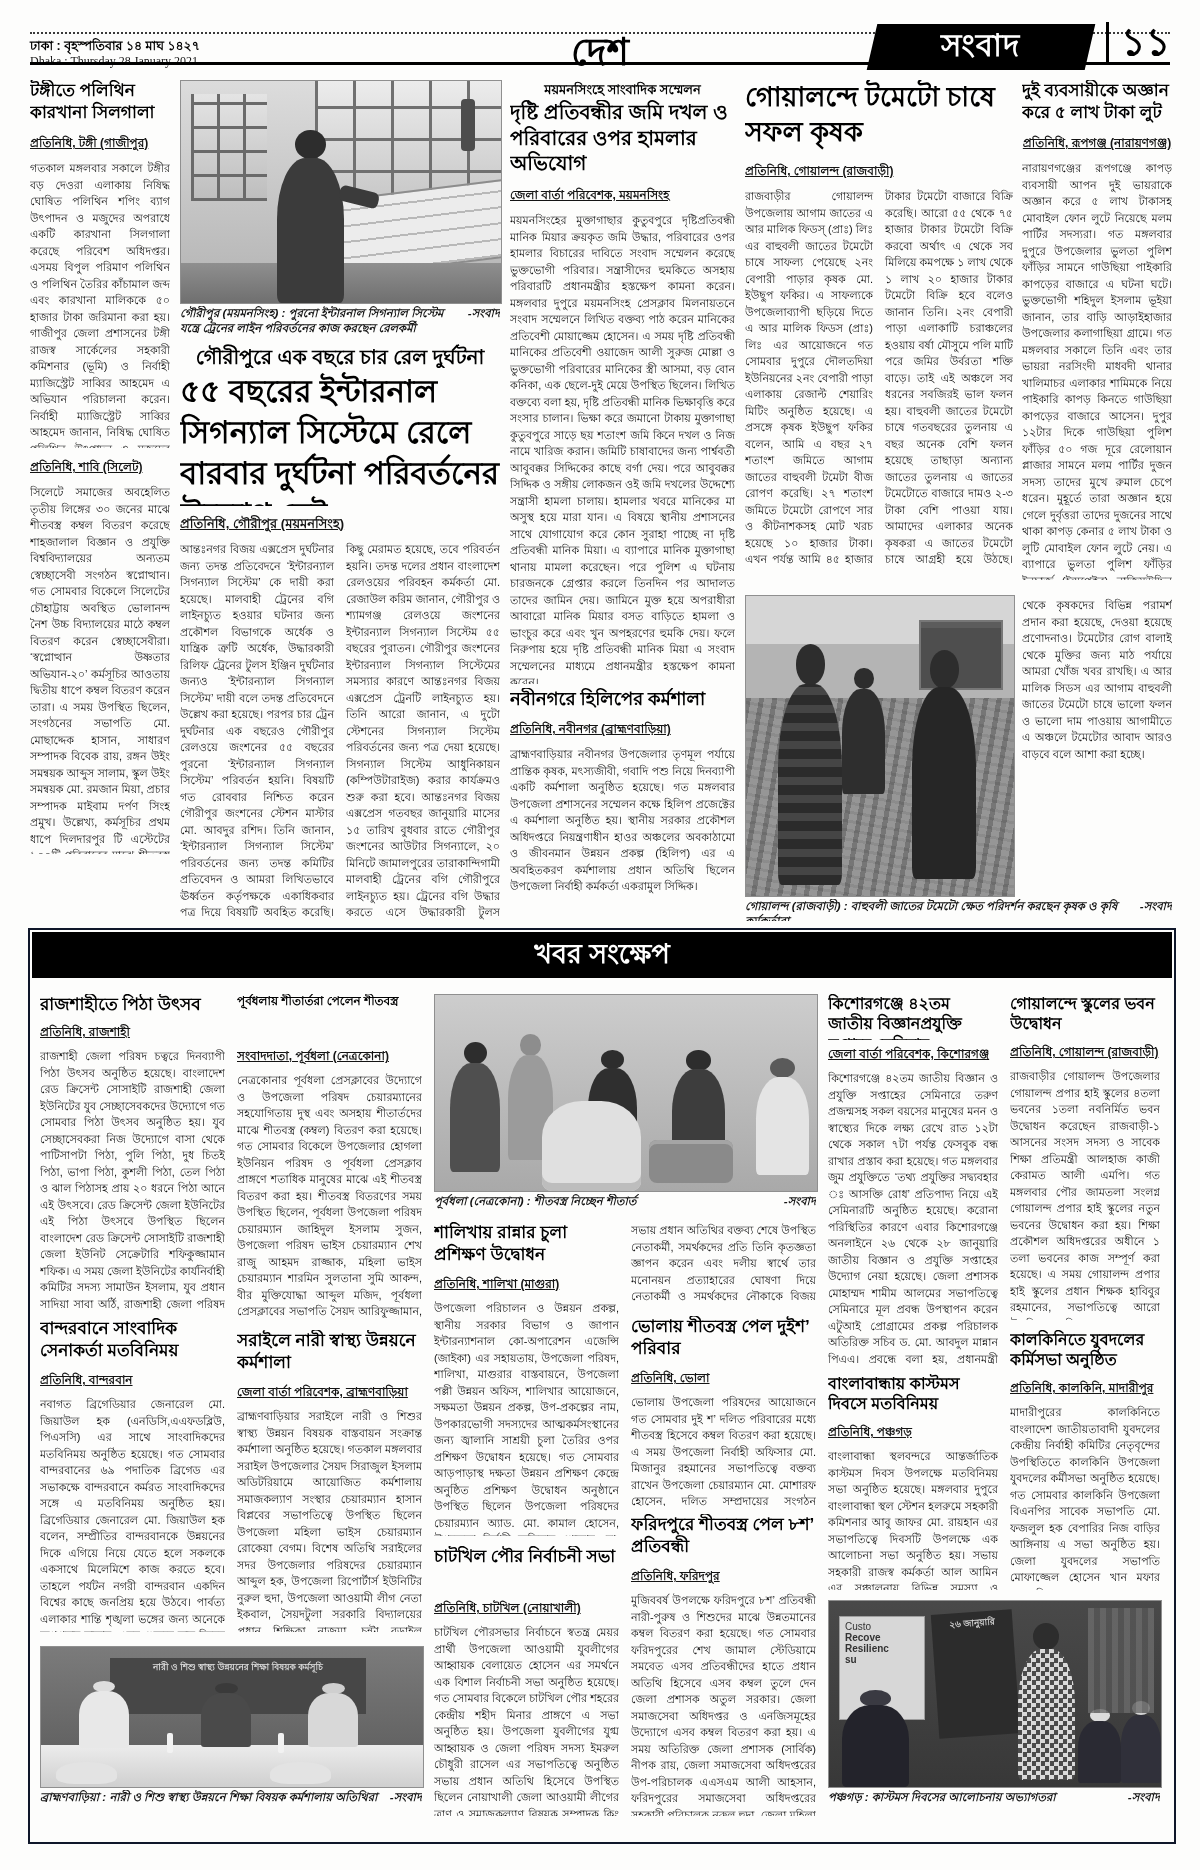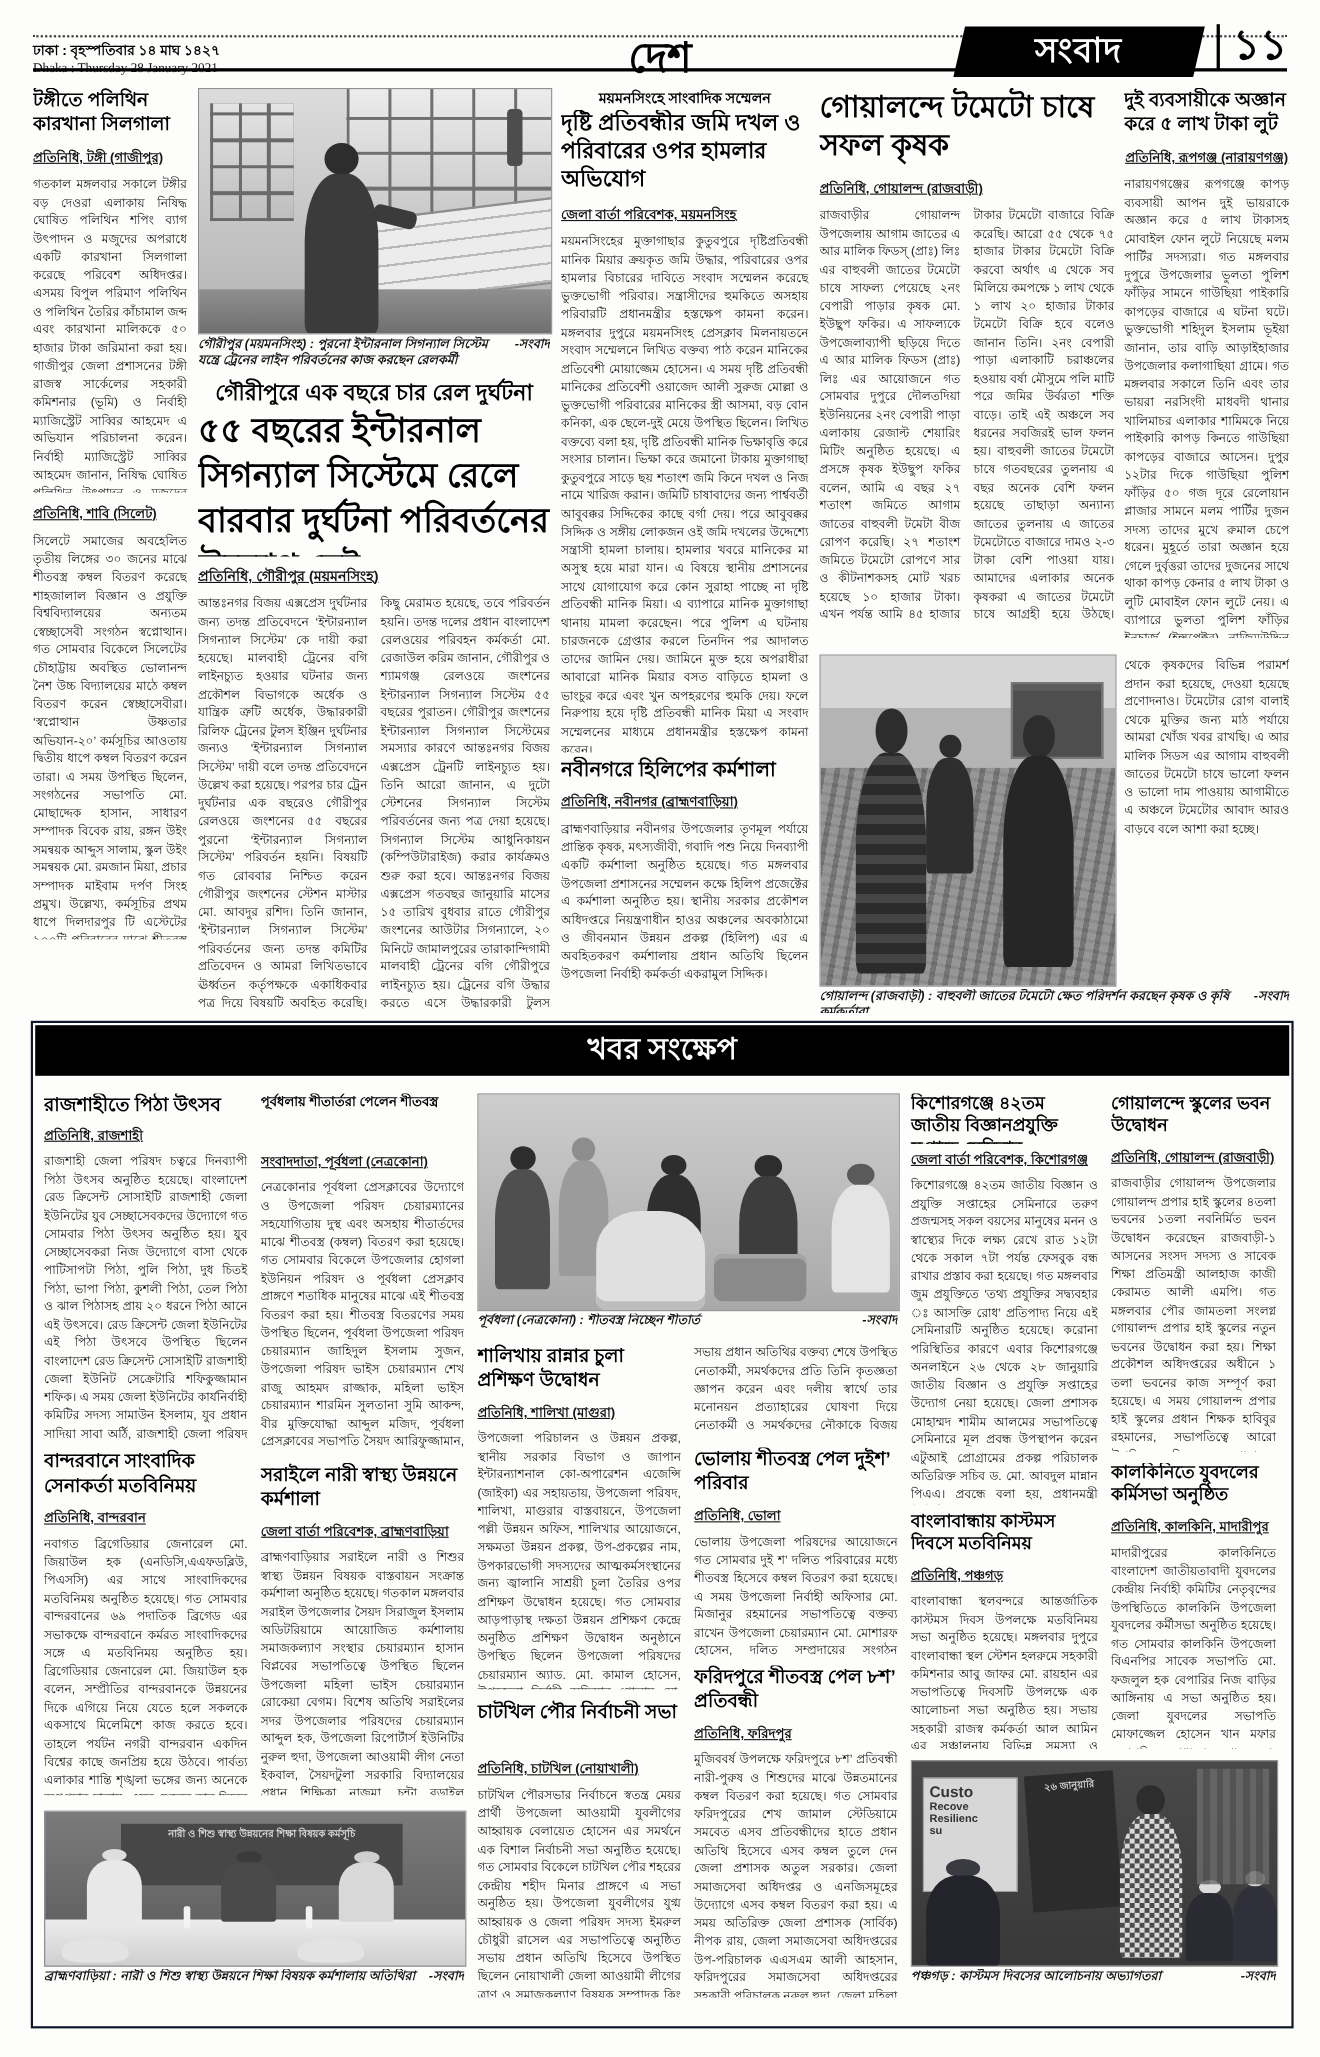--- a/index.html
+++ b/index.html
@@ -255,21 +255,21 @@
     <div class="body-text" style="height:252px;">রাজবাড়ীর গোয়ালন্দ উপজেলার গোয়ালন্দ প্রপার হাই স্কুলের ৪তলা ভবনের ১তলা নবনির্মিত ভবন উদ্বোধন করেছেন রাজবাড়ী-১ আসনের সংসদ সদস্য ও সাবেক শিক্ষা প্রতিমন্ত্রী আলহাজ কাজী কেরামত আলী এমপি। গত মঙ্গলবার পৌর জামতলা সংলগ্ন গোয়ালন্দ প্রপার হাই স্কুলের নতুন ভবনের উদ্বোধন করা হয়। শিক্ষা প্রকৌশল অধিদপ্তরের অধীনে ১ তলা ভবনের কাজ সম্পূর্ণ করা হয়েছে। এ সময় গোয়ালন্দ প্রপার হাই স্কুলের প্রধান শিক্ষক হাবিবুর রহমানের, সভাপতিত্বে আরো উপস্থিত ছিলেন, গোয়ালন্দ উপজেলা পরিষদের ভাইস চেয়ারম্যান আসাদুজ্জামান চৌধুরী, দেবগ্রাম ইউপি চেয়ারম্যান হাফিজুল ইসলাম, রাজবাড়ী জেলা মোটর চালক লীগের সভাপতি তোফাজ্জেল হোসেন তপু, উপজেলা যুবলীগের সভাপতি ইউনুস মোল্লা, পৌর কাউন্সিলর কিয়াম শিকদার, উপজেলা সেচ্ছাসেবক লীগের সাবেক সভাপতি ফরিদুল ইসলাম প্রমুখ।</div>
   </section>
   <section class="abs" style="left:1010px;top:1330px;width:150px;">
     <h3 class="headline" style="font-size:16px;height:44px;">কালকিনিতে যুবদলের কর্মিসভা অনুষ্ঠিত</h3>
     <p class="byline" style="margin:5px 0;">প্রতিনিধি, কালকিনি, মাদারীপুর</p>
     <div class="body-text" style="height:186px;">মাদারীপুরের কালকিনিতে বাংলাদেশ জাতীয়তাবাদী যুবদলের কেন্দ্রীয় নির্বাহী কমিটির নেতৃবৃন্দের উপস্থিতিতে কালকিনি উপজেলা যুবদলের কর্মীসভা অনুষ্ঠিত হয়েছে। গত সোমবার কালকিনি উপজেলা বিএনপির সাবেক সভাপতি মো. ফজলুল হক বেপারির নিজ বাড়ির আঙ্গিনায় এ সভা অনুষ্ঠিত হয়। জেলা যুবদলের সভাপতি মোফাজ্জেল হোসেন খান মফার সভাপতিত্বে সাধারণ সম্পাদক মো. ফারুক বেপারির সঞ্চালনায় বক্তব্য রাখেন, আজকের কর্মীসভার প্রধান অতিথি কেন্দ্রীয় যুবদলের সহ-সভাপতি অ্যাড. আবু সেলিম চৌধুরী, বিশেষ অতিথি কেন্দ্রীয় যুবদলের সহ-সভাপতি মাহবুবুল হাসান ভূইয়া পিংকু, যুগ্ম-সাধারণ সম্পাদক মাসুদ আহমেদ মিলন, সহ-সাধারণ সম্পাদক কামাল আনোয়ার আহমেদ, সাংগঠনিক সম্পাদক সাব্বির আহমেদ দিপু, সহ-সাংগঠনিক সম্পাদক মো. আরিফুজ্জামান মোল্লা, জেলা সেচ্ছাসেবক দলের সাংগঠনিক সম্পাদক মিজানুর রহমান সিকদার প্রমুখ।</div>
   </section>
 
   <div class="photo" style="left:828px;top:1600px;width:332px;height:186px;background:linear-gradient(#494949,#383838);">
     <div class="abs" style="left:3%;top:8%;width:26%;height:56%;background:#d7d7d7;border:1px solid #9e9e9e;padding:4px 5px;box-sizing:border-box;">
-      <div style="font-size:14px;font-weight:bold;color:#333;">Custo</div>
+      <div style="font-size:10px;font-weight:normal;color:#333;">Custo</div>
       <div style="font-size:10px;font-weight:bold;color:#333;">Recove</div>
       <div style="font-size:10px;font-weight:bold;color:#333;">Resilienc</div>
       <div style="font-size:10px;font-weight:bold;color:#333;">su</div>
     </div>
     <div class="abs bannertext" style="left:32%;top:6%;width:22%;height:60%;background:#2c2c2c;color:#cfcfcf;font-size:9px;padding:6px 4px;text-align:center;transform:rotate(-4deg);">২৬ জানুয়ারি</div>
     <div class="person" style="left:4%;bottom:0;width:20%;height:52%;">
       <div class="head" style="background:#3a3a42;"></div>
         <div class="torso" style="background:#23232b;"></div>
     </div>
     <div class="person" style="left:57%;bottom:4%;width:17%;height:84%;">

